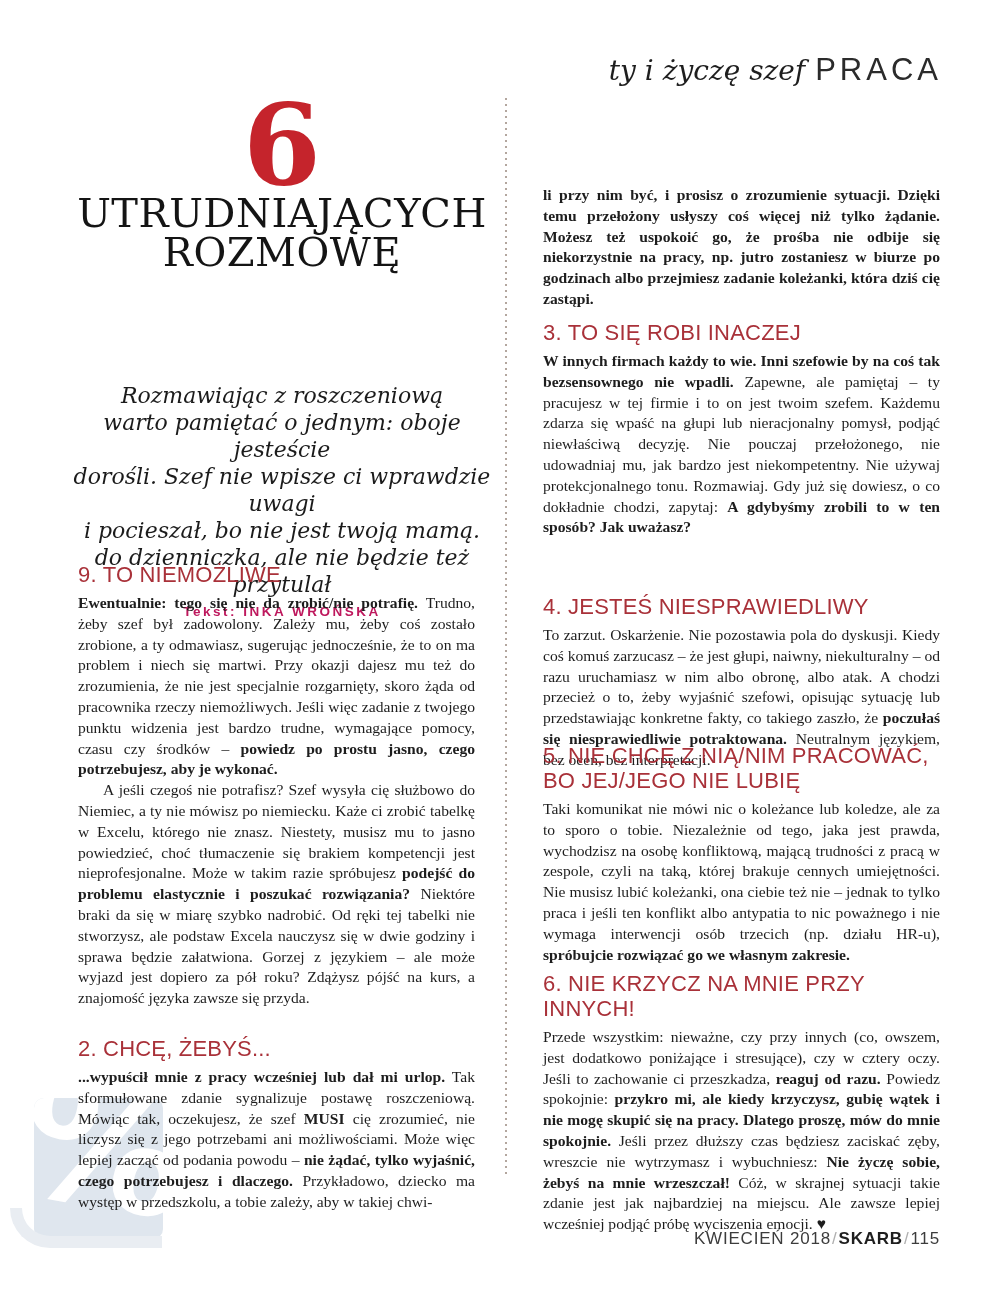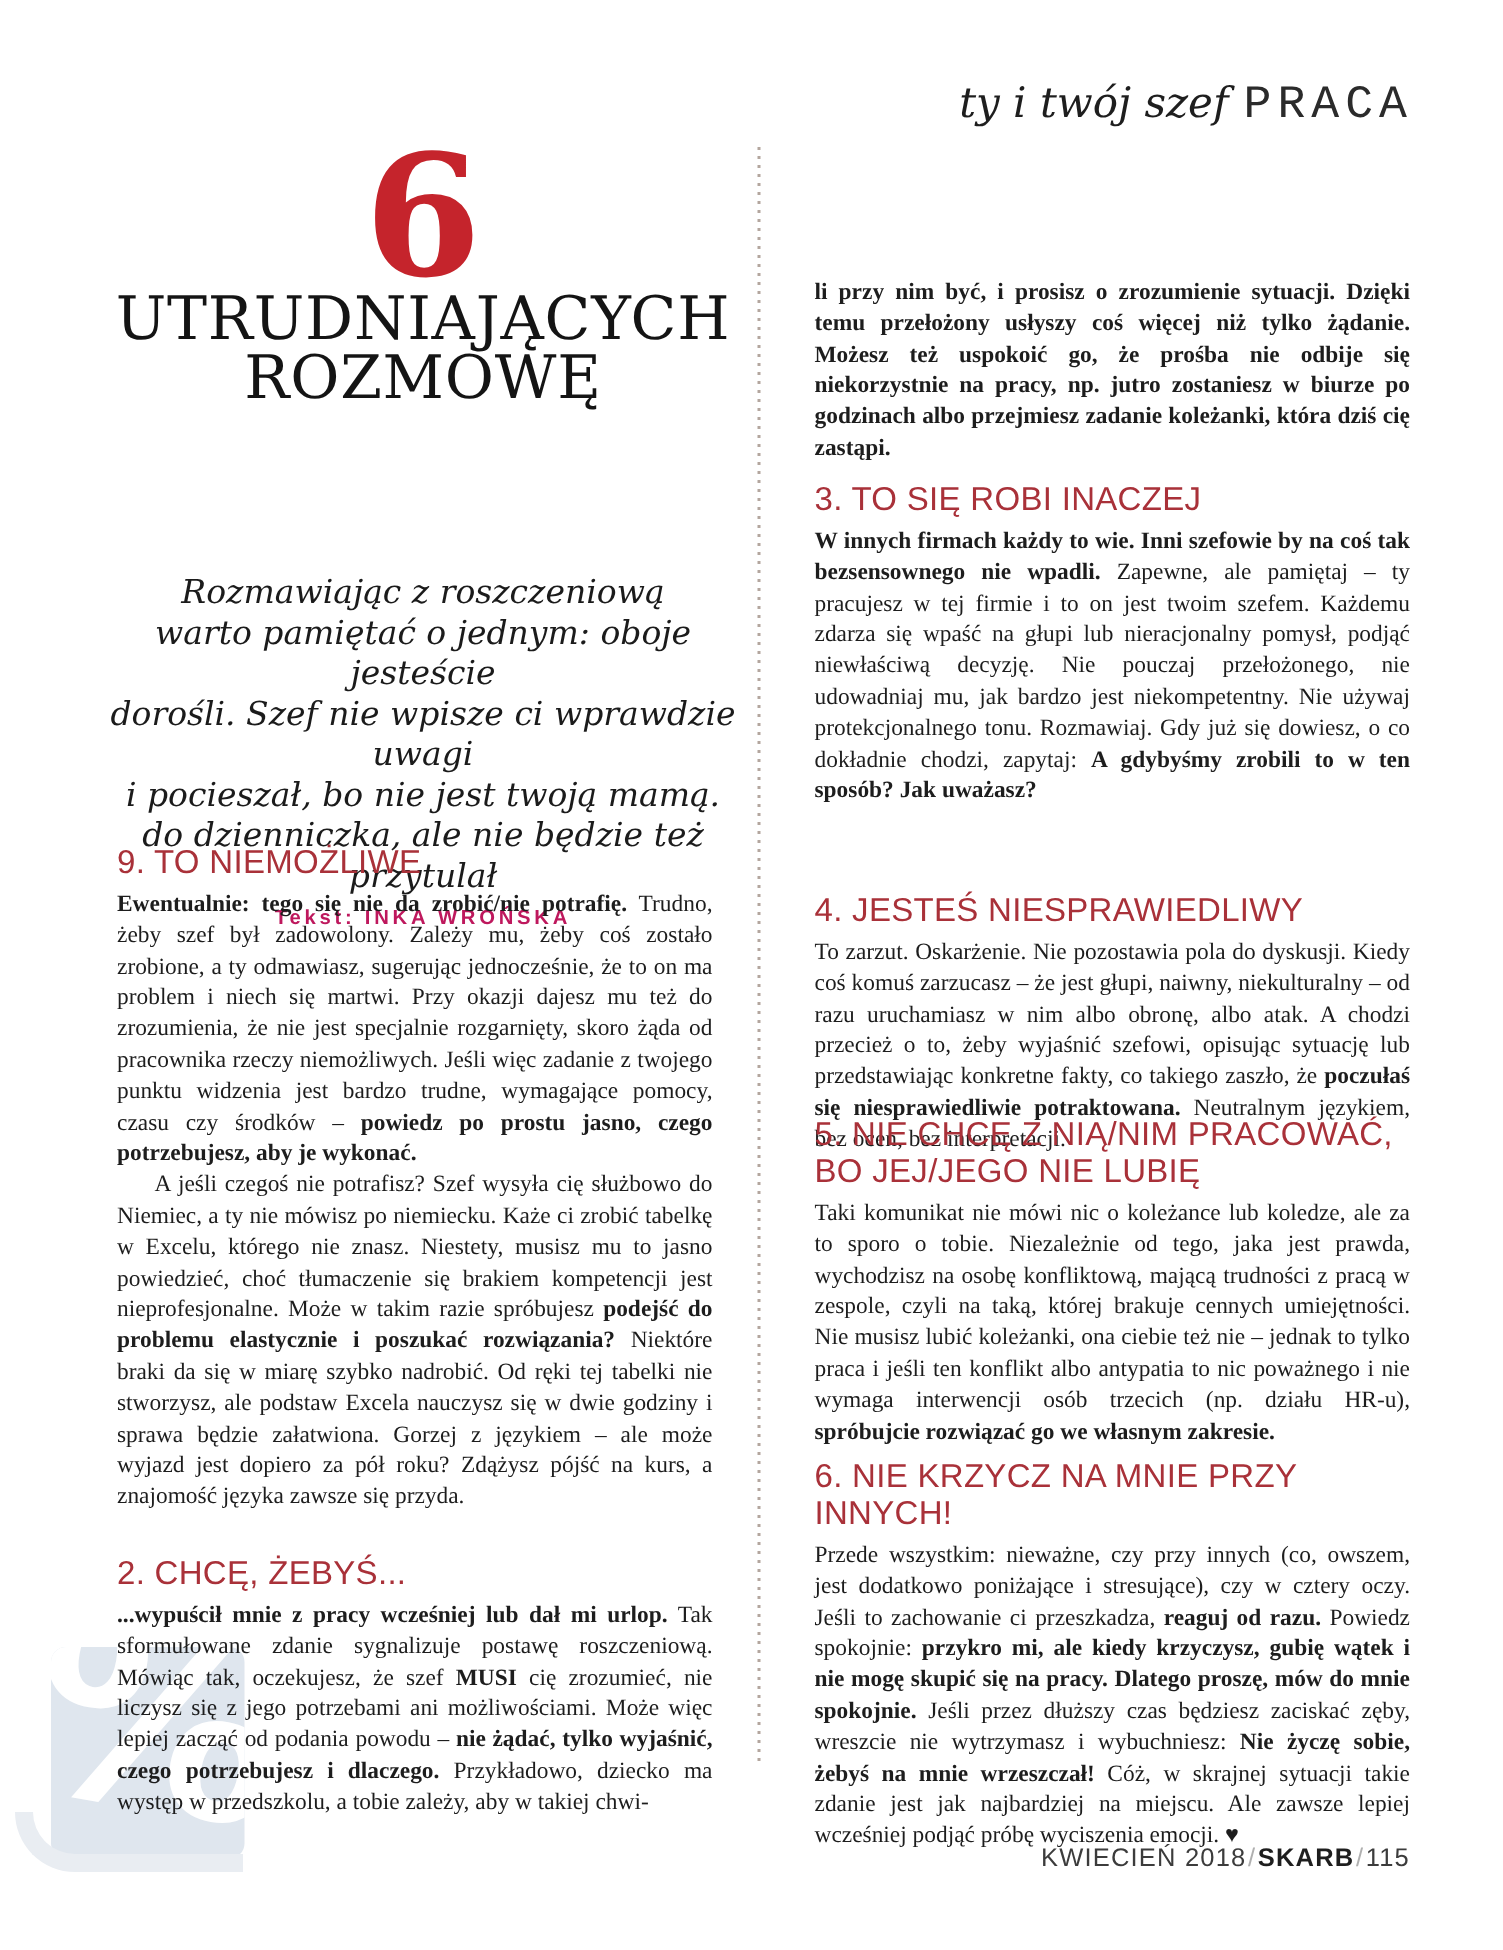--- a/index.html
+++ b/index.html
@@ -9,21 +9,21 @@
     --wm-blue:#dfe6ee;
   }
   *{box-sizing:border-box;}
   html,body{margin:0;padding:0;background:#ffffff;}
   .page{position:relative;width:1002px;height:1300px;background:#fff;overflow:hidden;
         font-family:"Liberation Serif",serif;color:var(--ink);}
 
   
   .kicker{position:absolute;top:52px;right:60px;display:flex;align-items:baseline;gap:10px;}
   .kicker-italic{font-family:"DejaVu Serif",serif;font-style:italic;font-size:28px;color:#1e1e1e;}
-  .kicker-section{font-family:Liberation Mono, monospace;font-weight:300;font-size:31px;
+  .kicker-section{font-family:Liberation Sans, sans-serif;font-weight:300;font-size:31px;
                   letter-spacing:4px;color:#2b2b2b;}
 
   
   .title-block{position:absolute;left:57px;top:96px;width:450px;text-align:center;color:#141414;}
   .title-number{font-family:"DejaVu Serif",serif;font-weight:bold;font-size:112px;line-height:98px;
                 color:var(--accent);}
   .title-line{font-family:"DejaVu Serif",serif;font-size:40px;line-height:39px;letter-spacing:0.5px;}
   .title-line.accent{color:var(--accent);margin-top:3px;}
 
   
@@ -69,21 +69,21 @@
           font-size:17px;letter-spacing:0.8px;color:#3c3c3c;z-index:2;}
   .footer b{color:#1e1e1e;}
   .footer .sep{color:#b0b0b0;padding:0 1px;}
 </style>
 </head>
 <body>
 
 <div class="page">
 
   <header class="kicker">
-    <span class="kicker-italic">ty i twój szef</span>
+    <span class="kicker-italic">ty i życzę szef</span>
     <span class="kicker-section">PRACA</span>
   </header>
 
   <div class="divider"></div>
 
   <div class="title-block">
     <div class="title-number">6</div>
     <div class="title-line">UTRUDNIAJĄCYCH</div>
     <div class="title-line">ROZMOWĘ</div>
   </div>

